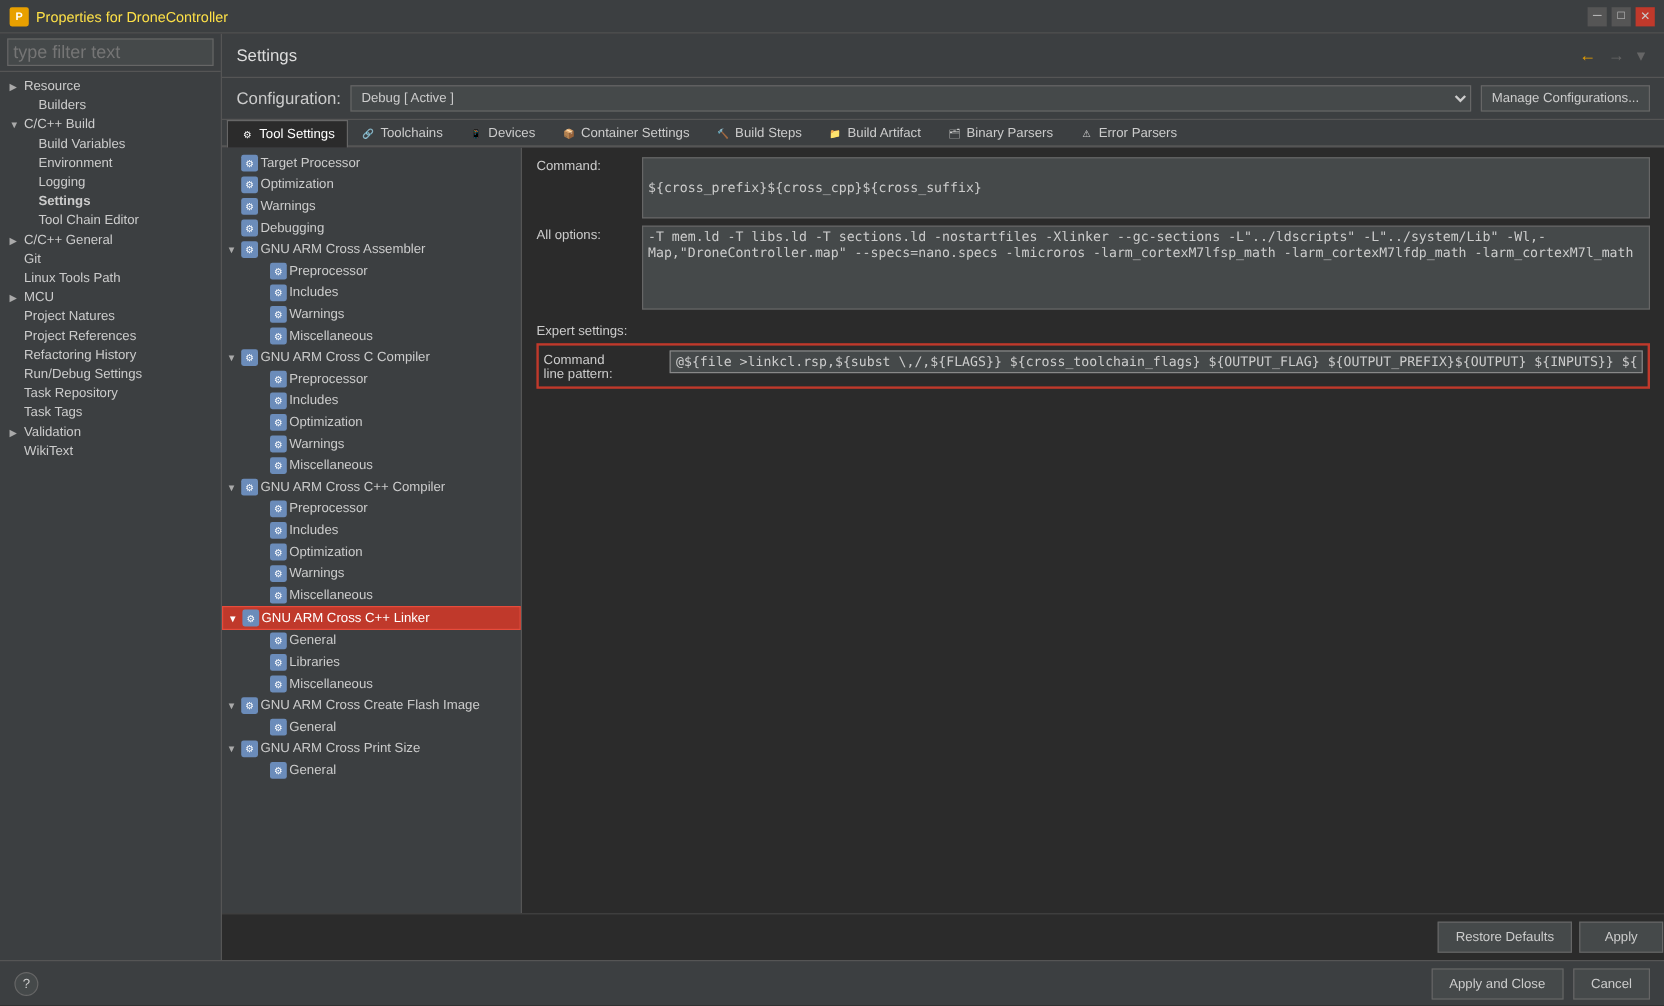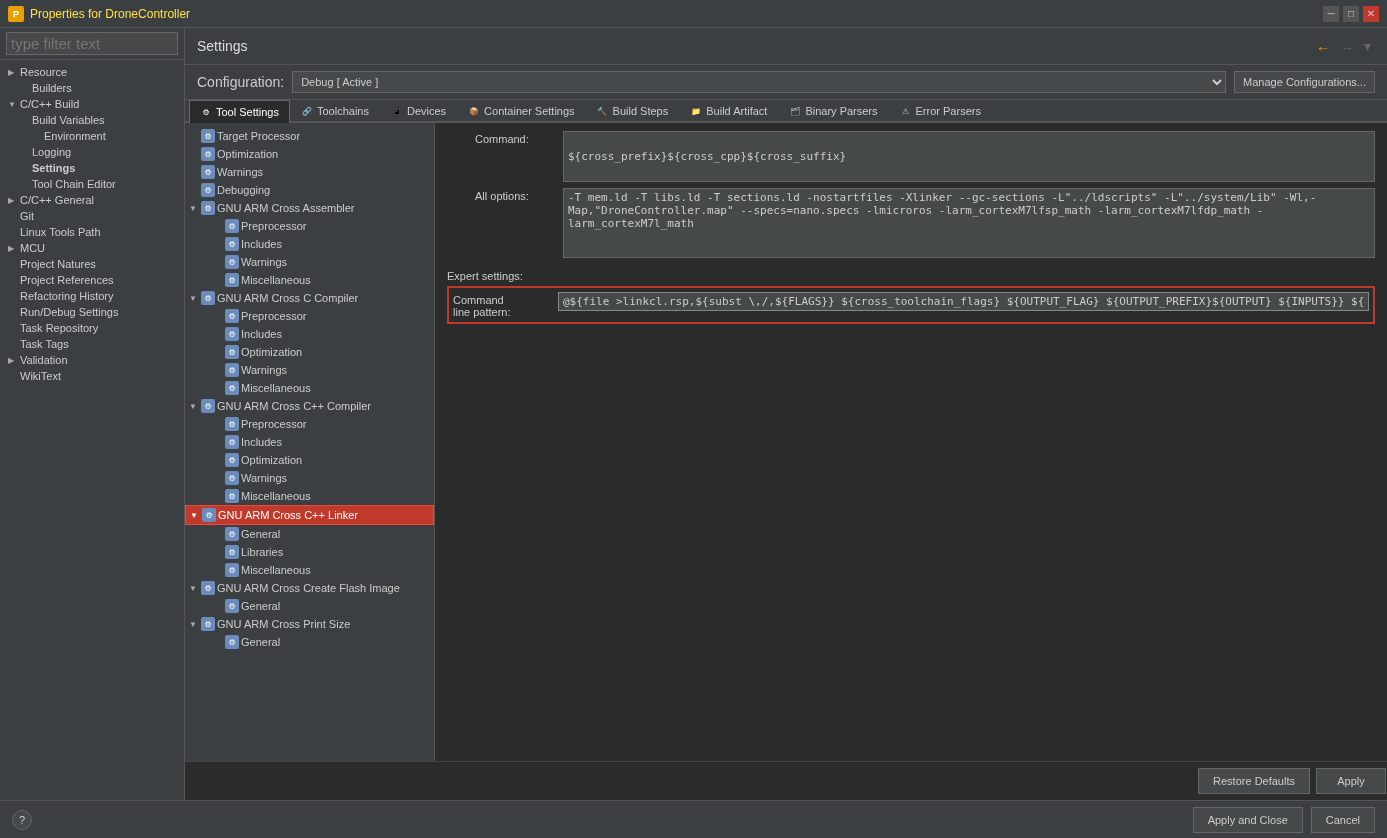--- a/index.html
+++ b/index.html
@@ -237,21 +237,20 @@
       flex: 1;
       padding: 8px 12px;
       overflow-y: auto;
       background: #2b2b2b;
     }
     .detail-row {
       display: flex;
       align-items: flex-start;
       margin-bottom: 6px;
       gap: 8px;
-      margin-left: 28px;
     }
     .detail-label {
       width: 80px;
       font-size: 11px;
       color: #ccc;
       flex-shrink: 0;
       padding-top: 2px;
     }
     .detail-value {
       flex: 1;
@@ -449,21 +448,21 @@
         <div class="tree-item">
           <span class="arrow">▼</span>
           <span>C/C++ Build</span>
         </div>
 
         <div class="tree-item" style="padding-left:20px;">
           <span class="arrow"></span>
           <span>Build Variables</span>
         </div>
 
-        <div class="tree-item" style="padding-left:32px;">
+        <div class="tree-item" style="padding-left:20px;">
           <span class="arrow"></span>
           <span>Environment</span>
         </div>
 
         <div class="tree-item" style="padding-left:20px;">
           <span class="arrow"></span>
           <span>Logging</span>
         </div>
 
         <div class="tree-item bold" style="padding-left:20px;">

